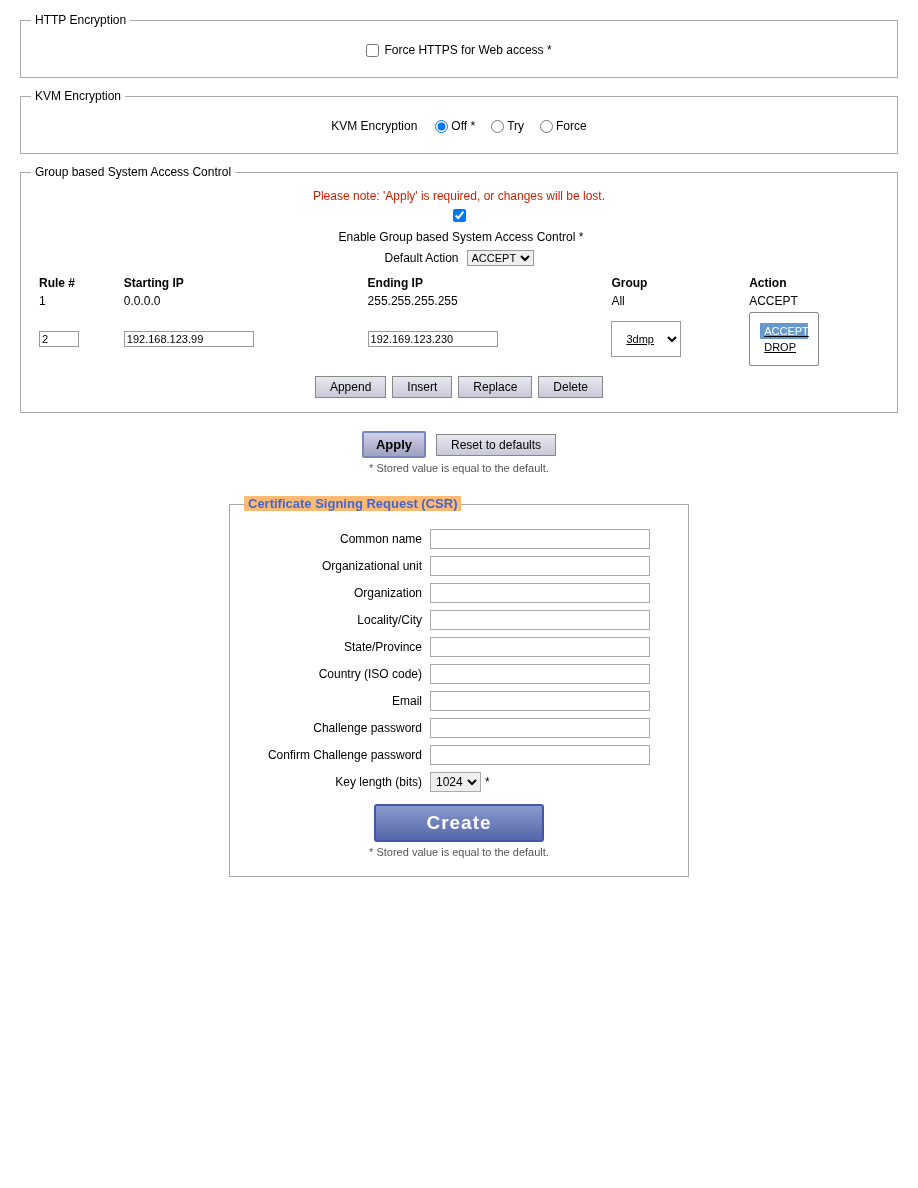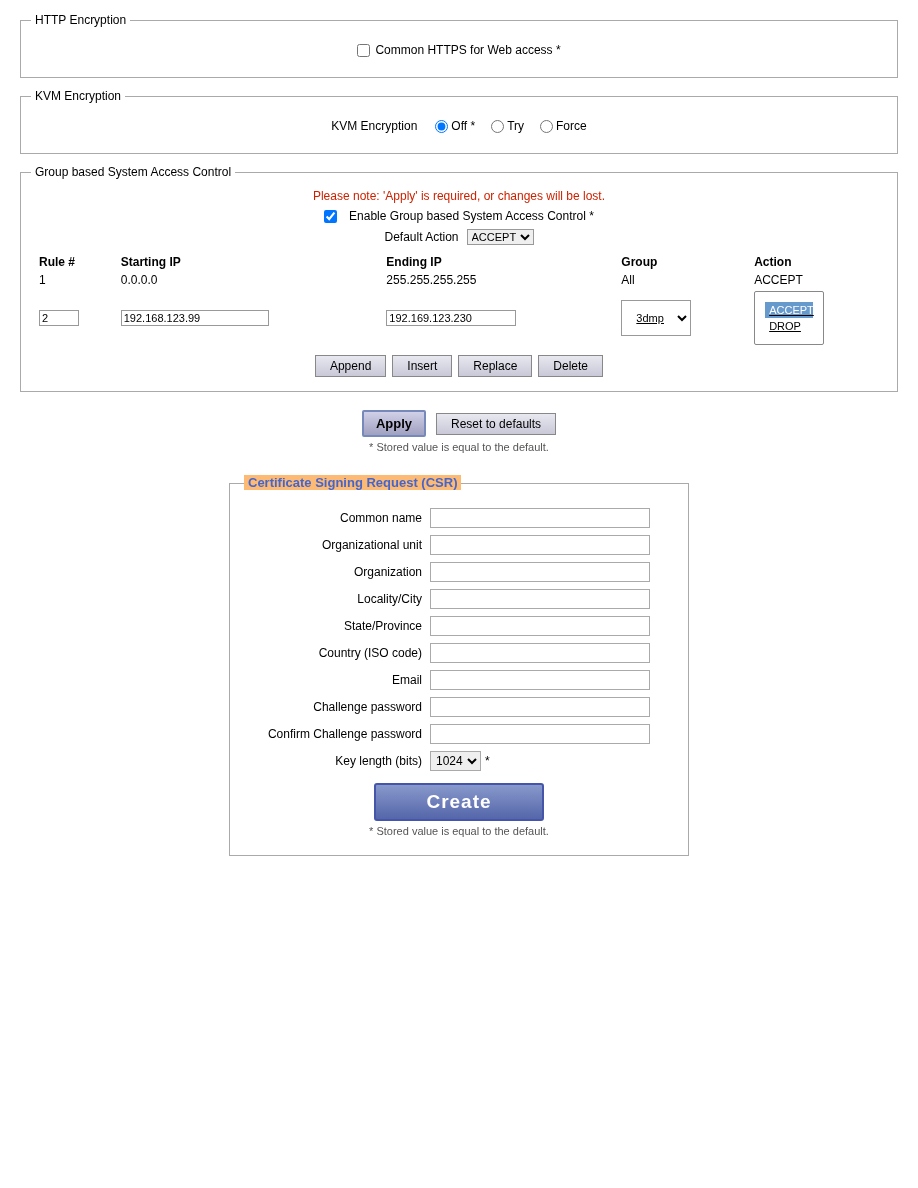--- a/index.html
+++ b/index.html
@@ -67,20 +67,21 @@
       text-align: center;
       margin-bottom: 6px;
     }
 
     .enable-row {
       display: flex;
       align-items: center;
       justify-content: center;
       gap: 8px;
       margin-bottom: 6px;
+      flex-direction: column;
     }
 
     .default-action-row {
       display: flex;
       align-items: center;
       justify-content: center;
       gap: 2px;
       margin-bottom: 8px;
     }
 
@@ -258,21 +259,21 @@
     }
   </style>
 </head>
 <body>
 
 <div class="fieldset-box">
   <div class="fieldset-legend">HTTP Encryption</div>
   <div class="fieldset-content">
     <div class="http-row">
       <input type="checkbox" id="force-https" style="">
-      <label for="force-https" style="margin-left:5px;">Common HTTPS for Web access *</label>
+      <label for="force-https" style="margin-left:5px;">Force HTTPS for Web access *</label>
     </div>
   </div>
 </div>
 
 <div class="fieldset-box">
   <div class="fieldset-legend">KVM Encryption</div>
   <div class="fieldset-content">
     <div class="kvm-row">
       <span>KVM Encryption</span>
       <div class="radio-group" style="margin-left:10px;">
@@ -323,21 +324,21 @@
         <tr>
           <td>1</td>
           <td>0.0.0.0</td>
           <td>255.255.255.255</td>
           <td>All</td>
           <td>ACCEPT</td>
         </tr>
 
         <tr>
           <td><input type="text" value="2" style="width: 40px; font-size: 11px; border: 1px solid rgb(153, 153, 153); padding: 1px 2px;"></td>
-          <td><input type="text" value="192.168.123.99" style="width: 148px; font-size: 11px; border: 1px solid rgb(153, 153, 153); padding: 1px 2px;"></td>
+          <td><input type="text" value="192.168.123.99" style="width: 130px; font-size: 11px; border: 1px solid rgb(153, 153, 153); padding: 1px 2px;"></td>
           <td><input type="text" value="192.169.123.230" style="width: 130px; font-size: 11px; border: 1px solid rgb(153, 153, 153); padding: 1px 2px;"></td>
           <td>
             <select class="group-select">
               <option selected="">3dmpc</option>
             </select>
           </td>
           <td>
             <div class="inline-select-wrapper">
               <select class="action-cell-dropdown" size="2" style="font-size:11px;border:1px solid #888;width:70px;">
                 <option selected="" style="background:#6699cc;color:#fff;">ACCEPT</option>

